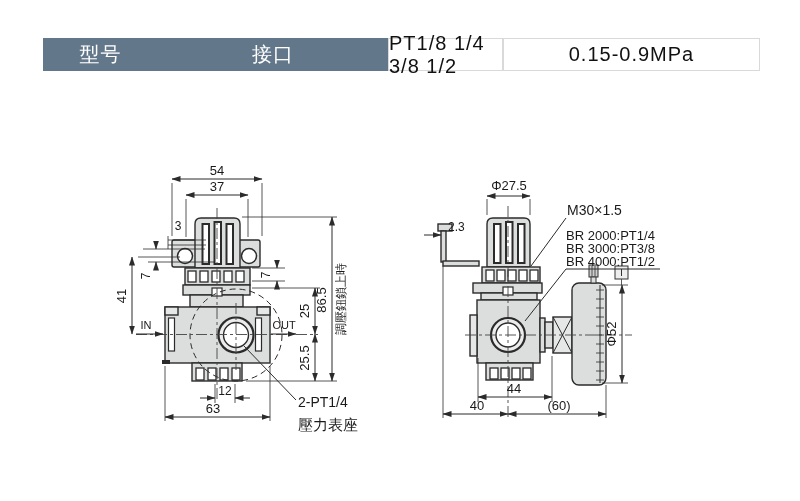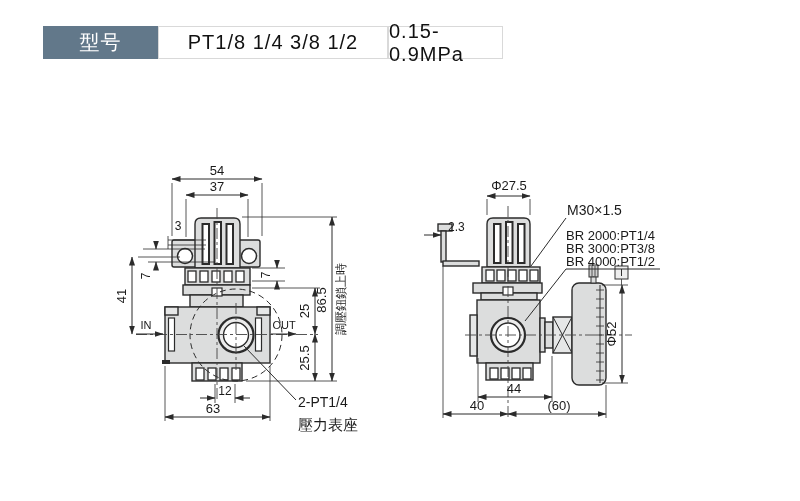--- a/index.html
+++ b/index.html
@@ -1,19 +1,19 @@
 <!DOCTYPE html>
 <html><head>
 <meta charset="utf-8">
 <style>
   html,body{margin:0;padding:0;background:#fff;}
   #page{position:relative;width:800px;height:501px;background:#fff;overflow:hidden;
         font-family:"Liberation Sans",sans-serif;}
   
-  #spec-table{position:absolute;left:43px;top:26px;width:717px;
+  #spec-table{position:absolute;left:43px;top:38px;width:717px;
         display:grid;grid-template-columns:115px 230px 115px 257px;
         grid-template-rows:33px 34px;row-gap:3px;}
   .hcell{background:#62788a;color:#fff;display:flex;align-items:center;justify-content:center;
         font-size:20px;letter-spacing:1px;}
   .vcell{background:#fff;color:#111;display:flex;align-items:center;justify-content:center;
         font-size:20px;letter-spacing:1px;border:1px solid #d9d9d9;}
   
   #drawing{position:absolute;left:0;top:0;width:800px;height:501px;}
   svg{font-family:"Liberation Sans",sans-serif;}
   .dim{font-size:13px;fill:#1a1a1a;}
@@ -31,20 +31,21 @@
   .tooth{fill:#fff;stroke:#2b2b2b;stroke-width:1.3;}
   .notch{fill:#fff;stroke:#2b2b2b;stroke-width:1.2;}
 </style>
 </head>
 <body>
 
 <div id="page">
 
   <div id="spec-table">
     <div class="hcell">型号</div>
+    <div class="hcell">接口</div>
     <div class="vcell">PT1/8 1/4 3/8 1/2</div>
     <div class="vcell">0.15-0.9MPa</div>
   </div>
 
   <svg id="drawing" viewBox="0 0 800 501">
     <defs>
       <marker id="aE" markerWidth="10" markerHeight="8" refX="8.5" refY="3" orient="auto" markerUnits="userSpaceOnUse">
         <path d="M0,0 L9,3 L0,6 Z" fill="#2b2b2b"></path>
       </marker>
       <marker id="aS" markerWidth="10" markerHeight="8" refX="0.5" refY="3" orient="auto" markerUnits="userSpaceOnUse">

